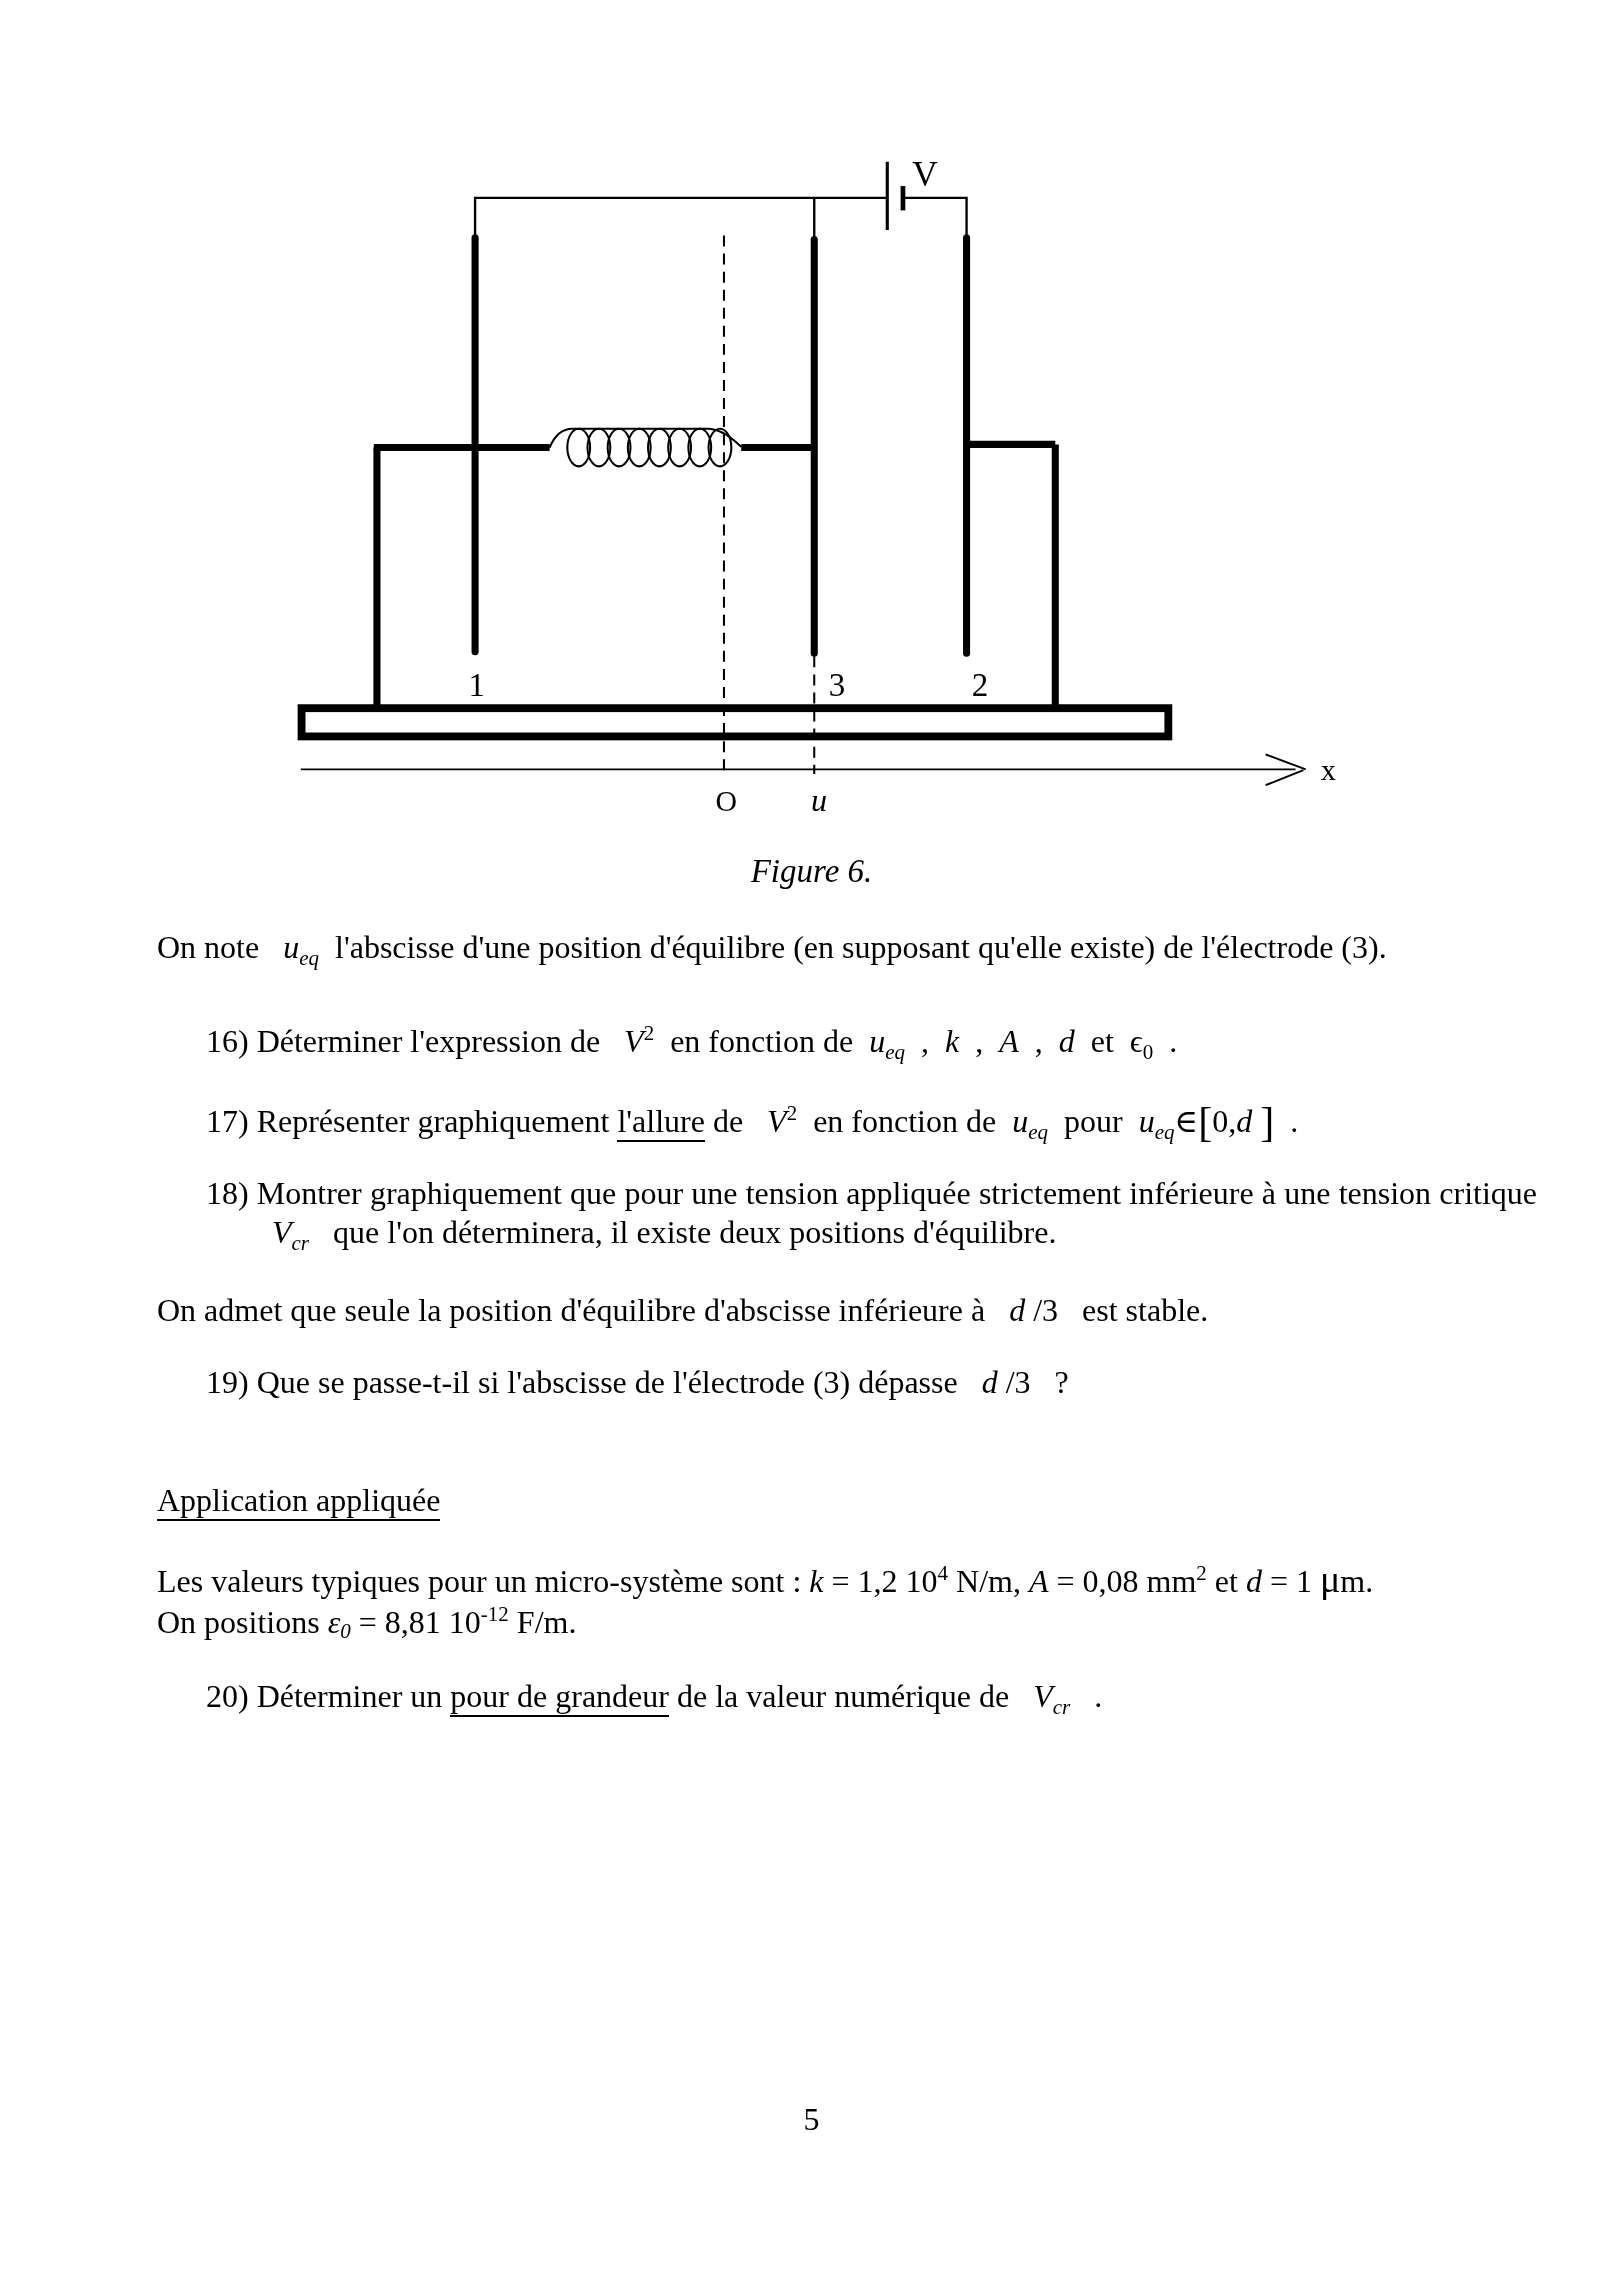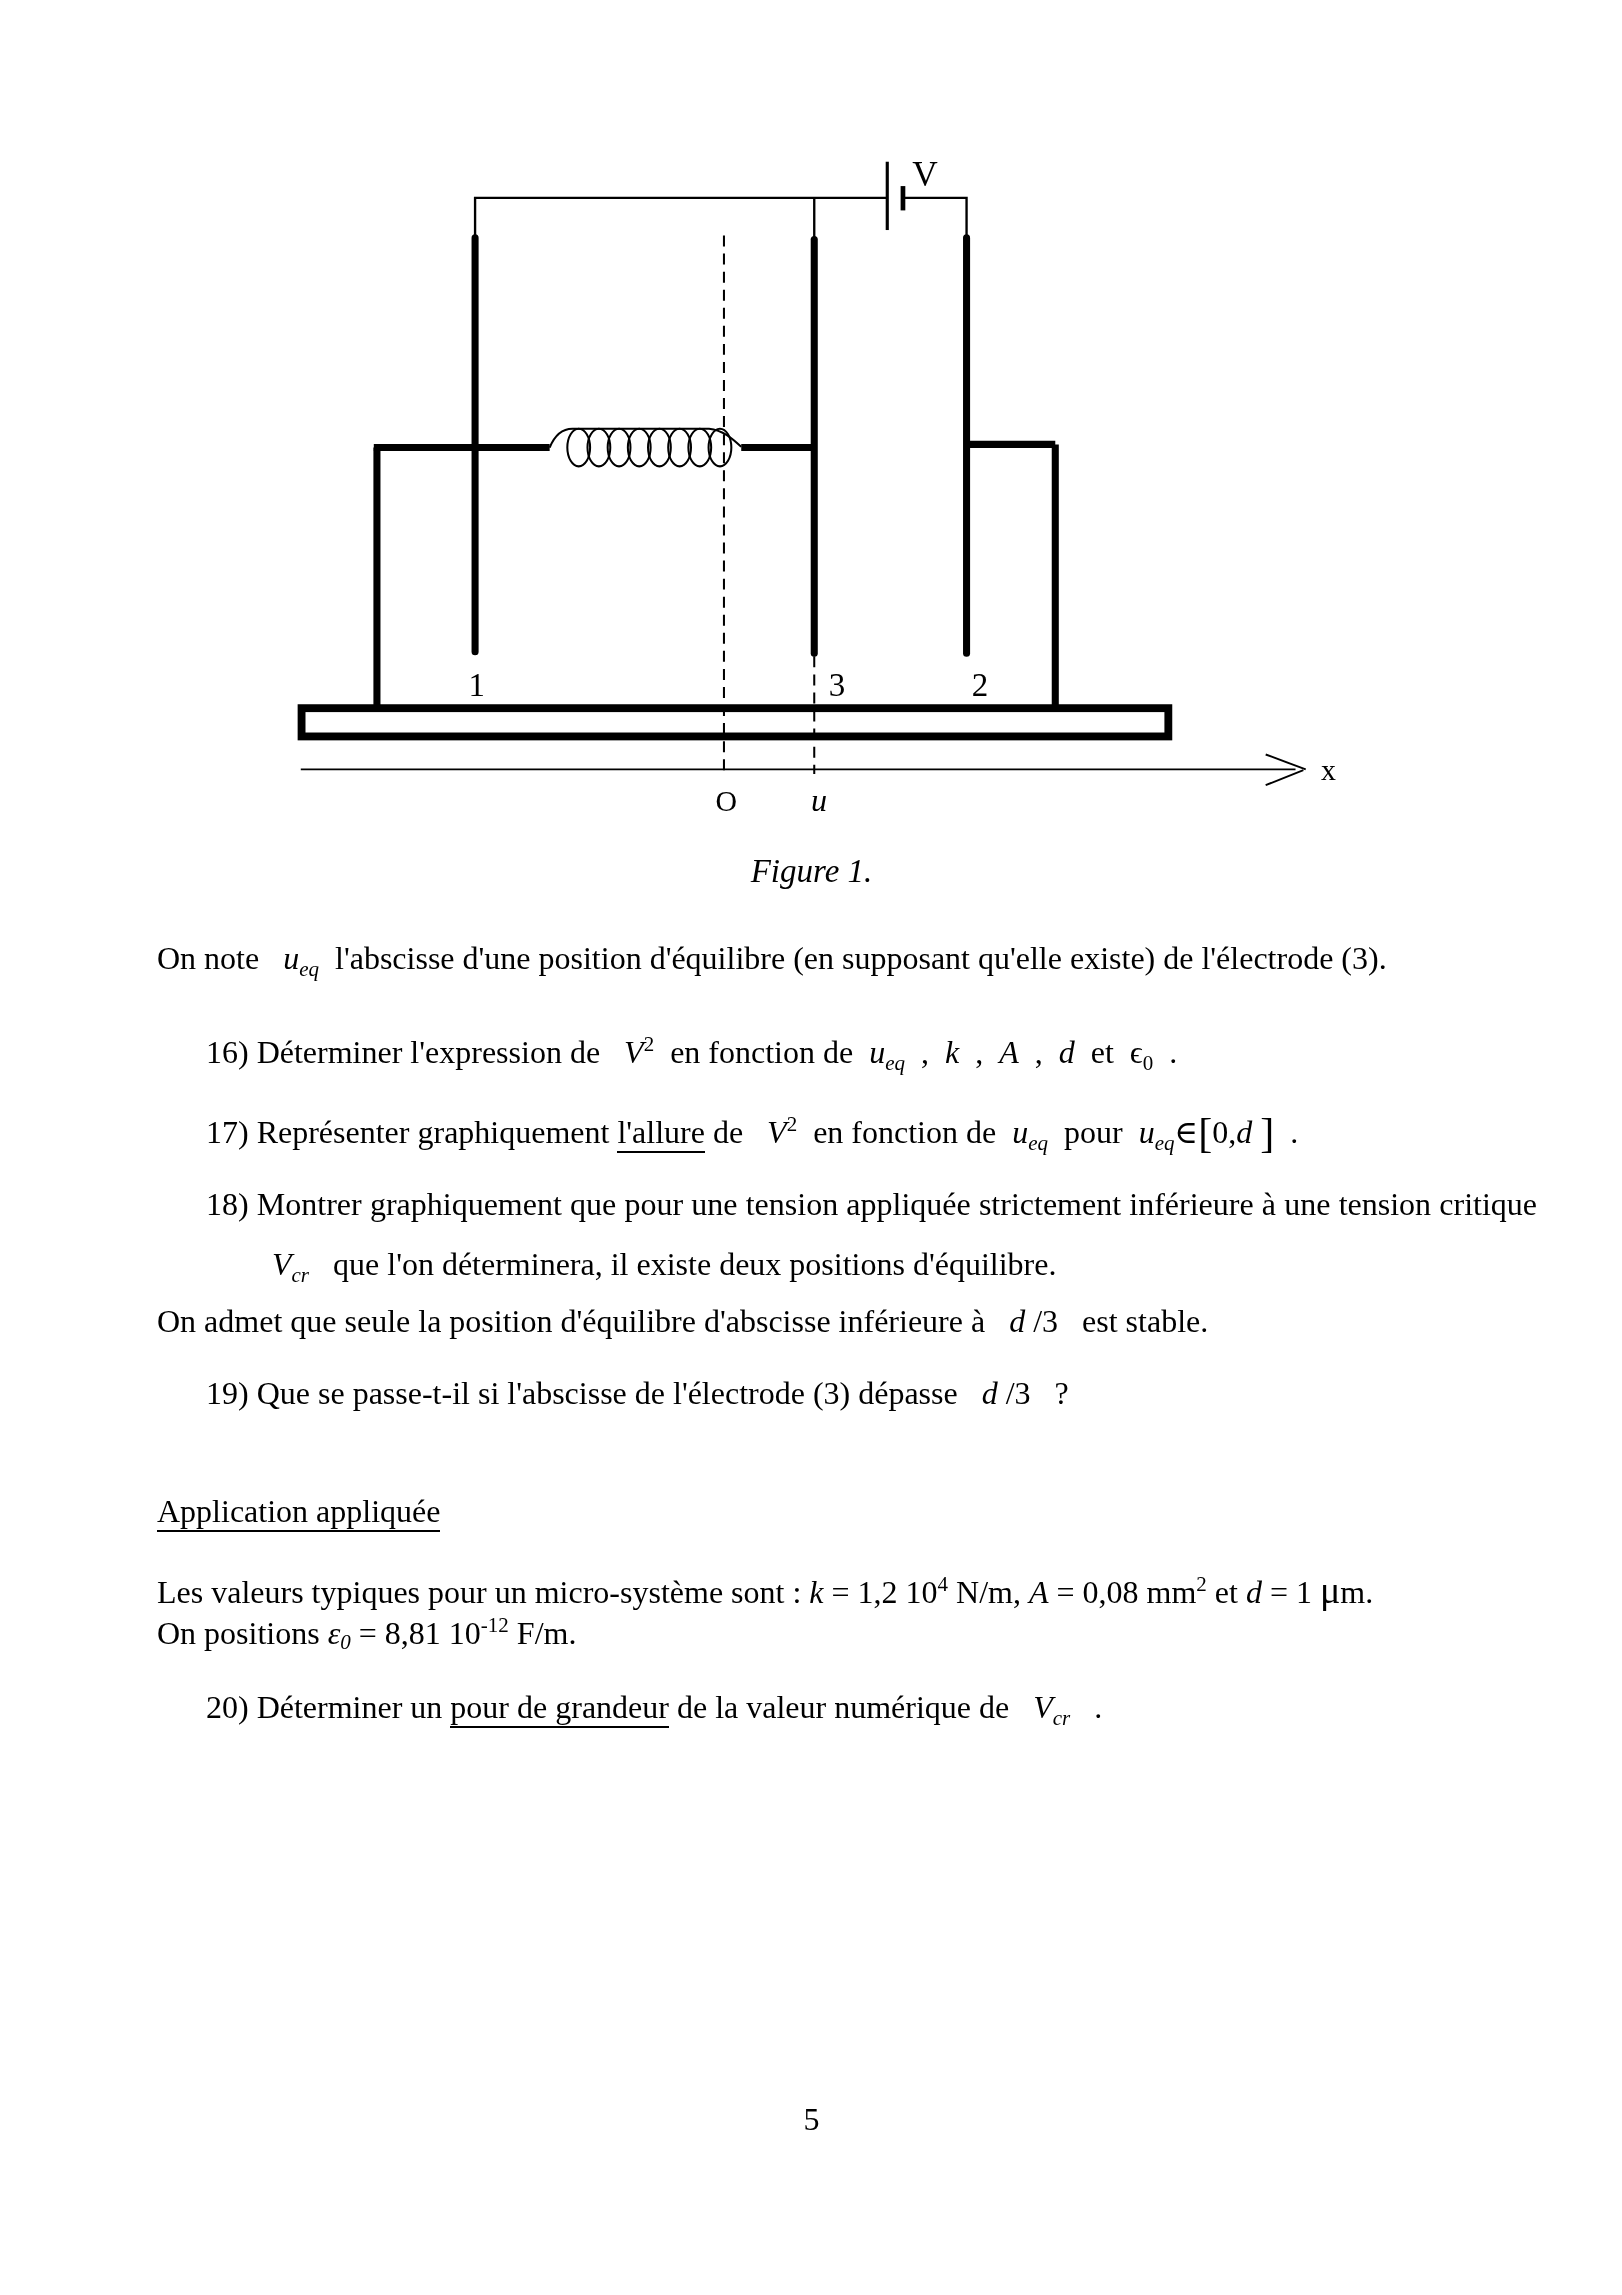--- a/index.html
+++ b/index.html
@@ -12,21 +12,21 @@
     color:#000;
   }
   .figure-svg{position:absolute;left:0;top:0;}
   .caption{
     position:absolute;left:0;top:853px;width:1623px;
     text-align:center;font-style:italic;font-size:33px;
   }
   .para{
     position:absolute;
     font-size:32px;
-    line-height:60px;
+    line-height:39px;
     white-space:nowrap;
   }
   .para.wrap{white-space:normal;}
   .para.justify{text-align:justify;}
   .r-n{}
   .r-i{font-style:italic;}
   .r-u{border-bottom:2.4px solid #000;padding-bottom:1px;}
   .r-sub{font-size:21px;font-style:italic;vertical-align:-7px;}
   .r-sbn{font-size:21px;vertical-align:-7px;}
   .r-sbi{font-size:21px;font-style:italic;vertical-align:-5.5px;}
@@ -98,21 +98,21 @@
 
     <text x="1178" y="237" font-size="45" text-anchor="middle">V</text>
     <text x="607" y="886" font-size="42" text-anchor="middle">1</text>
     <text x="1066" y="886" font-size="42" text-anchor="middle">3</text>
     <text x="1248" y="886" font-size="42" text-anchor="middle">2</text>
     <text x="925" y="1033" font-size="38" text-anchor="middle">O</text>
     <text x="1043" y="1033" font-size="41" font-style="italic" text-anchor="middle">u</text>
     <text x="1692" y="994" font-size="38" text-anchor="middle">x</text>
   </svg>
 
-  <div class="caption">Figure 1.</div>
+  <div class="caption">Figure 6.</div>
 
   <div>
       <div class="para" style="top: 928px; left: 157px; width: 1335px;"><span class="r-n">On note &nbsp;&nbsp;</span><span class="r-i">u</span><span class="r-sub">eq</span><span class="r-n"> &nbsp;l'abscisse d'une position d'équilibre (en supposant qu'elle existe) de l'électrode (3).</span></div>
       <div class="para" style="top: 1014px; left: 206px; width: 1287px; padding-left: 50px; text-indent: -50px;"><span class="r-n">16)&nbsp;Déterminer l'expression de &nbsp;&nbsp;</span><span class="r-i">V</span><span class="r-sup">2</span><span class="r-n"> &nbsp;en fonction de &nbsp;</span><span class="r-i">u</span><span class="r-sub">eq</span><span class="r-n"> &nbsp;, &nbsp;</span><span class="r-i">k</span><span class="r-n"> &nbsp;, &nbsp;</span><span class="r-i">A</span><span class="r-n"> &nbsp;, &nbsp;</span><span class="r-i">d</span><span class="r-n"> &nbsp;et &nbsp;ϵ</span><span class="r-sbn">0</span><span class="r-n"> &nbsp;.</span></div>
       <div class="para" style="top: 1094px; left: 206px; width: 1287px; padding-left: 50px; text-indent: -50px;"><span class="r-n">17)&nbsp;Représenter graphiquement </span><span class="r-u">l'allure</span><span class="r-n"> de &nbsp;&nbsp;</span><span class="r-i">V</span><span class="r-sup">2</span><span class="r-n"> &nbsp;en fonction de &nbsp;</span><span class="r-i">u</span><span class="r-sub">eq</span><span class="r-n"> &nbsp;pour &nbsp;</span><span class="r-i">u</span><span class="r-sub">eq</span><span class="r-n">∈</span><span class="r-br">[</span><span class="r-n">0,</span><span class="r-i">d</span><span class="r-n"> </span><span class="r-br">]</span><span class="r-n"> &nbsp;.</span></div>
       <div class="para justify wrap" style="top: 1174px; left: 206px; width: 1281px; padding-left: 50px; text-indent: -50px;"><span class="r-n">18)&nbsp;Montrer graphiquement que pour une tension appliquée strictement inférieure à une tension critique &nbsp;&nbsp;</span><span class="r-i">V</span><span class="r-sub">cr</span><span class="r-n"> &nbsp;&nbsp;que l'on déterminera, il existe deux positions d'équilibre.</span></div>
       <div class="para" style="top: 1291px; left: 157px; width: 1335px;"><span class="r-n">On admet que seule la position d'équilibre d'abscisse inférieure à &nbsp;&nbsp;</span><span class="r-i">d</span><span class="r-n"> /3 &nbsp;&nbsp;est stable.</span></div>
       <div class="para" style="top: 1363px; left: 206px; width: 1287px; padding-left: 50px; text-indent: -50px;"><span class="r-n">19)&nbsp;Que se passe-t-il si l'abscisse de l'électrode (3) dépasse &nbsp;&nbsp;</span><span class="r-i">d</span><span class="r-n"> /3 &nbsp;&nbsp;?</span></div>
       <div class="para" style="top: 1481px; left: 157px; width: 1335px;"><span class="r-u">Application appliquée</span></div>
       <div class="para" style="top: 1554px; left: 157px; width: 1382px;"><span class="r-n">Les valeurs typiques pour un micro-système sont&nbsp;: </span><span class="r-i">k</span><span class="r-n"> = 1,2 10</span><span class="r-sup">4</span><span class="r-n"> N/m, </span><span class="r-i">A</span><span class="r-n"> = 0,08 mm</span><span class="r-sup">2</span><span class="r-n"> et </span><span class="r-i">d</span><span class="r-n"> = 1 </span><span class="r-mu">μ</span><span class="r-n">m.</span></div>

